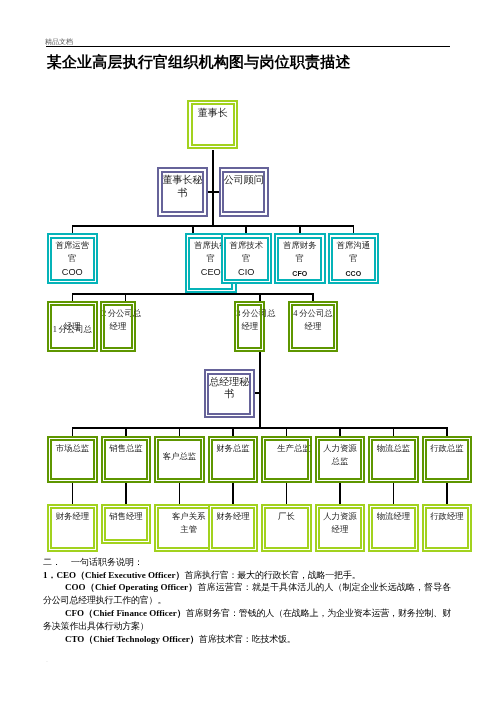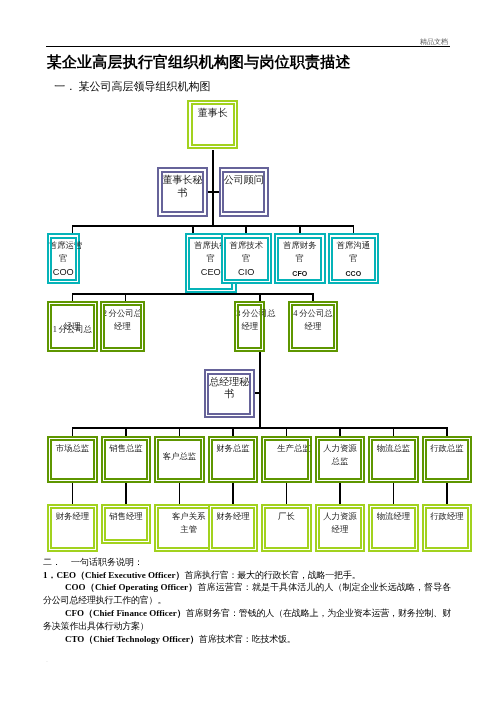--- a/index.html
+++ b/index.html
@@ -1,21 +1,21 @@
 <!DOCTYPE html>
 <html><head>
 <meta charset="utf-8">
 <style>
   html,body{margin:0;padding:0;background:#fff;}
   body{width:496px;height:702px;overflow:hidden;position:relative;
        font-family:"Liberation Serif", serif; color:#000;}
   .page{position:absolute;left:0;top:0;width:496px;height:702px;}
 
   
-  .hdr-text{position:absolute;left:45px;top:36.6px;width:403px;text-align:right;
+  .hdr-text{position:absolute;left:45px;top:36.6px;width:403px;text-align:left;
             font-size:7px;color:#555;}
   .hdr-rule{position:absolute;left:45.7px;top:45.6px;width:404px;height:1.7px;background:#000;}
 
   
   .h1{position:absolute;left:46.7px;top:52.6px;font-size:15px;font-weight:bold;
       letter-spacing:0.2px;white-space:nowrap;}
   .h2{position:absolute;left:54.2px;top:78.5px;font-size:11px;white-space:nowrap;}
   .h2 .num{display:inline-block;width:24.3px;}
 
   
@@ -39,23 +39,20 @@
   .b{font-weight:bold;}
   .mark{position:absolute;left:46px;top:655px;font-size:8px;color:#d9d9d9;}
 </style>
 </head>
 <body>
 
 <div class="page">
   <div class="hdr-text">精品文档</div>
   <div class="hdr-rule"></div>
   <div class="h1">某企业高层执行官组织机构图与岗位职责描述</div>
-  <div class="h2">
-    <span class="num">一．</span><span>某公司高层领导组织机构图</span>
-  </div>
 
   <div class="chart" id="chart">
       <div class="ln" style="left: 212.15px; top: 149.5px; width: 1.7px; height: 77.5px;"></div>
       <div class="ln" style="left: 207.5px; top: 191.15px; width: 12.15px; height: 1.7px;"></div>
       <div class="ln" style="left: 72.45px; top: 225.45px; width: 281.75px; height: 1.7px;"></div>
       <div class="ln" style="left: 71.6px; top: 226.3px; width: 1.7px; height: 8.2px;"></div>
       <div class="ln" style="left: 191.9px; top: 226.3px; width: 1.7px; height: 8.2px;"></div>
       <div class="ln" style="left: 245.4px; top: 226.3px; width: 1.7px; height: 8.2px;"></div>
       <div class="ln" style="left: 298.9px; top: 226.3px; width: 1.7px; height: 8.2px;"></div>
       <div class="ln" style="left: 352.5px; top: 226.3px; width: 1.7px; height: 8.2px;"></div>
@@ -87,21 +84,21 @@
       <div class="bx thick" style="left: 186.9px; top: 99.6px; width: 51.6px; height: 49.9px; border-color: rgb(162, 210, 30); color: rgb(162, 210, 30);">
         <div class="tl" style="top: 5px; font-size: 10px; line-height: 12.6px;">董事长</div>
       </div>
       <div class="bx thick" style="left: 157px; top: 167px; width: 51px; height: 49.8px; border-color: rgb(102, 99, 153); color: rgb(102, 99, 153);">
         <div class="tl" style="top: 5px; font-size: 10px; line-height: 12.6px;">董事长秘</div>
         <div class="tl" style="top: 17.6px; font-size: 10px; line-height: 12.6px;">书</div>
       </div>
       <div class="bx thick" style="left: 218.5px; top: 167px; width: 50.6px; height: 49.9px; border-color: rgb(102, 99, 153); color: rgb(102, 99, 153);">
         <div class="tl" style="top: 5px; font-size: 10px; line-height: 12.6px;">公司顾问</div>
       </div>
-      <div class="bx" style="left: 46.8px; top: 233.4px; width: 33px; height: 51px; border-color: rgb(5, 179, 184); color: rgb(5, 179, 184);">
+      <div class="bx" style="left: 46.8px; top: 233.4px; width: 51px; height: 51px; border-color: rgb(5, 179, 184); color: rgb(5, 179, 184);">
         <div class="tl" style="top: 5px; font-size: 8.4px; line-height: 12.6px;">首席运营</div>
         <div class="tl" style="top: 17.6px; font-size: 8.4px; line-height: 12.6px;">官</div>
         <div class="tl" style="top: 30.2px; font-size: 9.2px; line-height: 12.6px; font-family: &quot;Liberation Sans&quot;, sans-serif; color: rgb(17, 17, 17);">COO</div>
       </div>
       <div class="bx" style="left: 185px; top: 233.4px; width: 51.5px; height: 60px; border-color: rgb(5, 179, 184); color: rgb(5, 179, 184);">
         <div class="tl" style="top: 5px; font-size: 8.4px; line-height: 12.6px;">首席执行</div>
         <div class="tl" style="top: 17.6px; font-size: 8.4px; line-height: 12.6px;">官</div>
         <div class="tl" style="top: 30.2px; font-size: 9.2px; line-height: 12.6px; font-family: &quot;Liberation Sans&quot;, sans-serif; color: rgb(17, 17, 17);">CEO</div>
       </div>
       <div class="bx" style="left: 220.5px; top: 233.4px; width: 51.5px; height: 51px; border-color: rgb(5, 179, 184); color: rgb(5, 179, 184);">
@@ -116,21 +113,21 @@
       </div>
       <div class="bx" style="left: 327.5px; top: 233.4px; width: 51.7px; height: 51px; border-color: rgb(5, 179, 184); color: rgb(5, 179, 184);">
         <div class="tl" style="top: 5px; font-size: 8.4px; line-height: 12.6px;">首席沟通</div>
         <div class="tl" style="top: 17.6px; font-size: 8.4px; line-height: 12.6px;">官</div>
         <div class="tl" style="top: 30.2px; font-size: 10.5px; line-height: 12.6px; font-family: &quot;Liberation Sans&quot;, sans-serif; color: rgb(17, 17, 17); font-variant: small-caps; font-weight: bold;">cco</div>
       </div>
       <div class="bx" style="left: 47px; top: 301.3px; width: 50.7px; height: 51px; border-color: rgb(94, 150, 0); color: rgb(94, 150, 0);">
         <div class="tl" style="top: 5px; font-size: 8.4px; line-height: 12.6px; margin-top: 16px;"><span style="margin-right: 1.6px;">1</span><span>分公司总</span></div>
         <div class="tl" style="top: 17.6px; font-size: 8.4px; line-height: 12.6px;">经理</div>
       </div>
-      <div class="bx" style="left: 99.9px; top: 301.3px; width: 45px; height: 51px; border-color: rgb(94, 150, 0); color: rgb(94, 150, 0);">
+      <div class="bx" style="left: 99.9px; top: 301.3px; width: 36px; height: 51px; border-color: rgb(94, 150, 0); color: rgb(94, 150, 0);">
         <div class="tl" style="top: 5px; font-size: 8.4px; line-height: 12.6px;"><span style="margin-right: 1.6px;">2</span><span>分公司总</span></div>
         <div class="tl" style="top: 17.6px; font-size: 8.4px; line-height: 12.6px;">经理</div>
       </div>
       <div class="bx" style="left: 234.3px; top: 301.3px; width: 31px; height: 51px; border-color: rgb(94, 150, 0); color: rgb(94, 150, 0);">
         <div class="tl" style="top: 5px; font-size: 8.4px; line-height: 12.6px;"><span style="margin-right: 1.6px;">3</span><span>分公司总</span></div>
         <div class="tl" style="top: 17.6px; font-size: 8.4px; line-height: 12.6px;">经理</div>
       </div>
       <div class="bx" style="left: 287.7px; top: 301.3px; width: 50.6px; height: 51px; border-color: rgb(94, 150, 0); color: rgb(94, 150, 0);">
         <div class="tl" style="top: 5px; font-size: 8.4px; line-height: 12.6px;"><span style="margin-right: 1.6px;">4</span><span>分公司总</span></div>
         <div class="tl" style="top: 17.6px; font-size: 8.4px; line-height: 12.6px;">经理</div>

